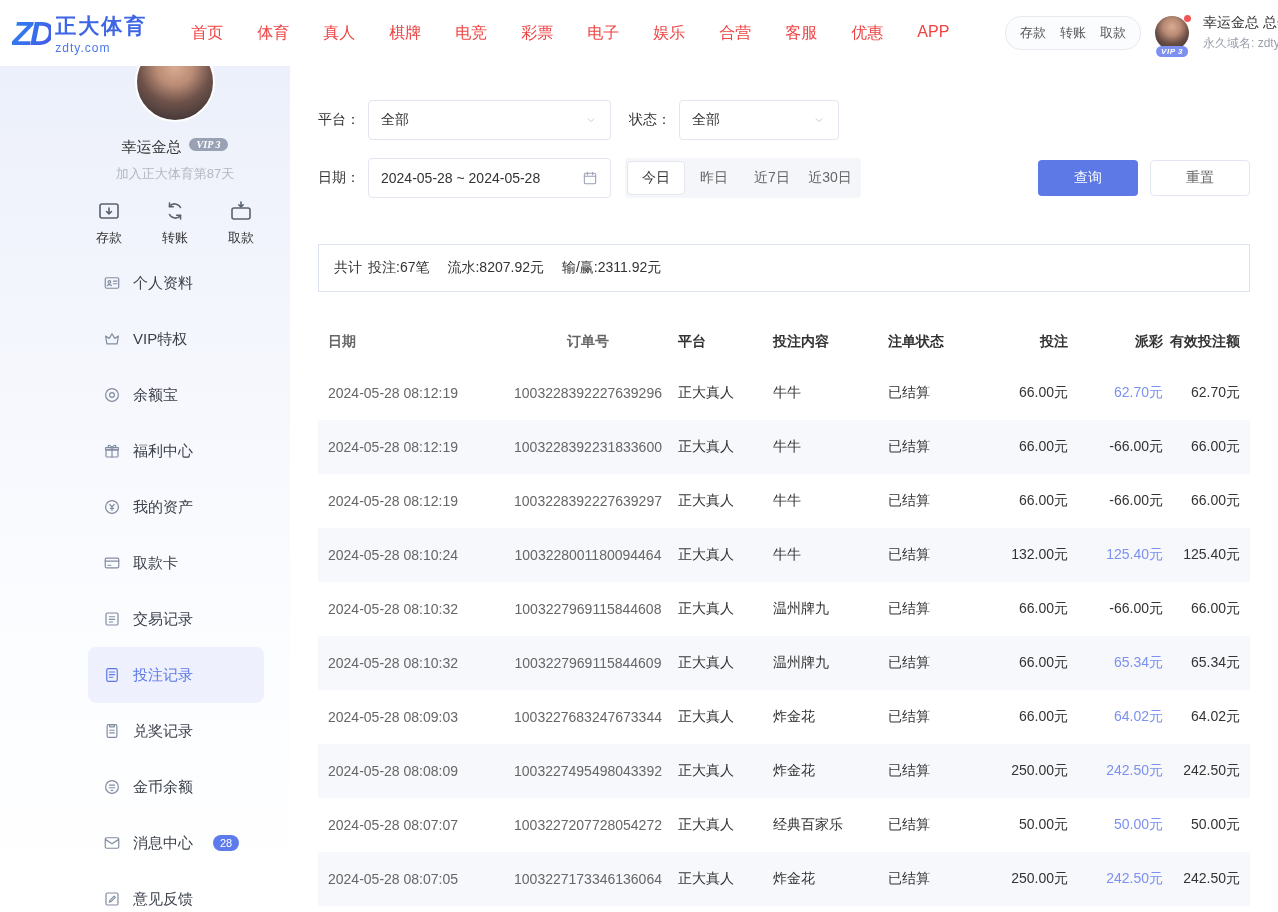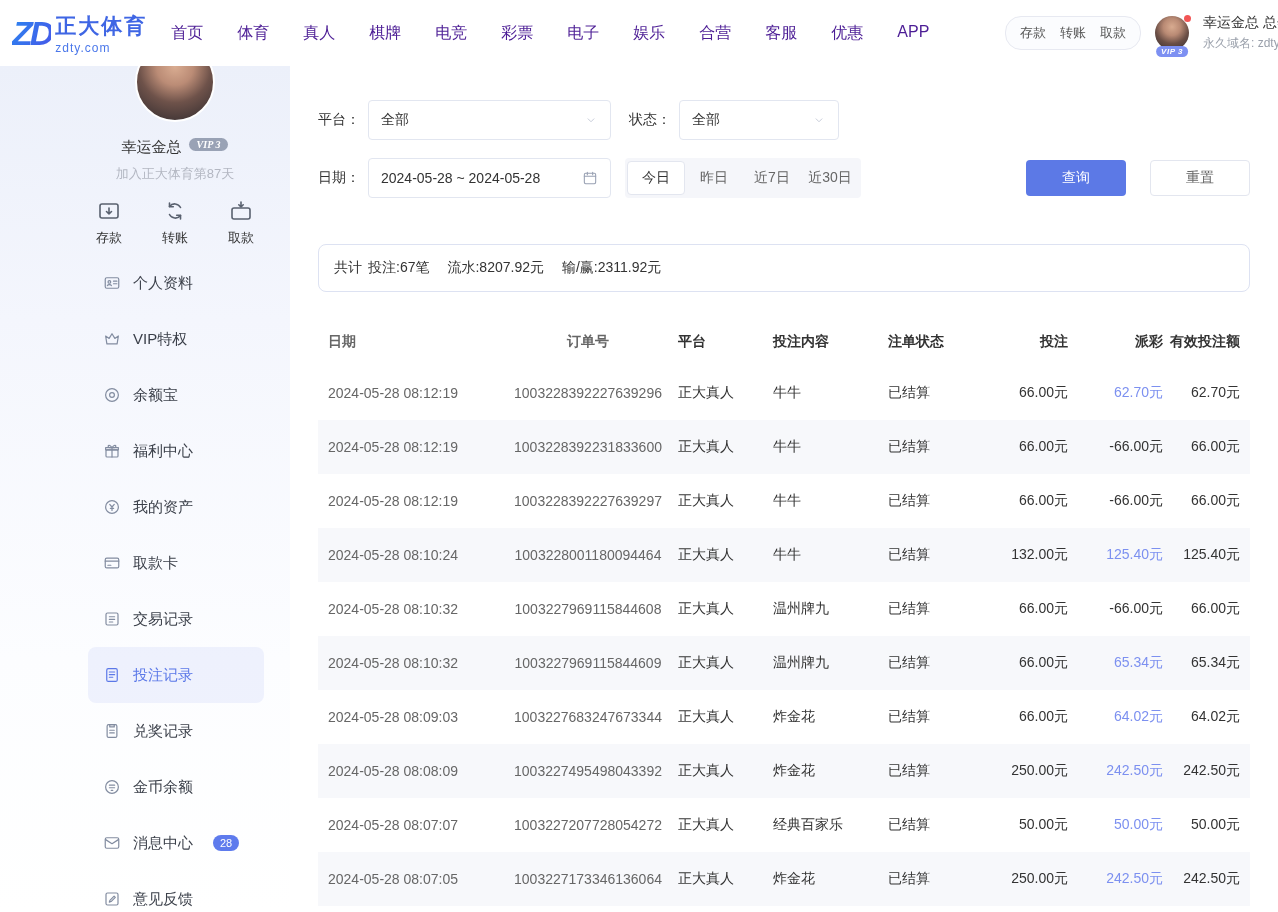--- a/index.html
+++ b/index.html
@@ -8,21 +8,21 @@
   .ic { width:100%; height:100%; fill:none; stroke:currentColor; stroke-width:1.6;
         stroke-linecap:round; stroke-linejoin:round; display:block; }
 
   
   .navbar { height:66px; background:#fff; display:flex; align-items:center; padding-left:12px; position:relative; }
   .logo { display:flex; align-items:center; gap:4px; cursor:pointer; }
   .logo-mark { font-style:italic; font-weight:800; font-size:34px; letter-spacing:-3px;
     background:linear-gradient(120deg,#2b86f0,#4656e8); -webkit-background-clip:text; background-clip:text; color:transparent; }
   .logo-cn { font-size:21px; font-weight:700; color:#3f66e4; letter-spacing:2px; }
   .logo-domain { font-size:12px; color:#4a77ea; letter-spacing:1px; margin-top:1px; }
-  .main-nav { display:flex; gap:34px; margin-left:24px; font-size:16px; color:#4c1d95; }
+  .main-nav { display:flex; gap:34px; margin-left:44px; font-size:16px; color:#ef4444; }
   .nav-item { cursor:pointer; white-space:nowrap; }
   .nav-right { position:absolute; left:1005px; top:0; height:66px; display:flex; align-items:center; gap:14px; white-space:nowrap; }
   .quick-pill { display:flex; gap:14px; border:1px solid #e7e9f1; background:#fbfcfe; border-radius:16px;
     padding:7px 14px; font-size:13px; color:#555; }
   .pill-link { cursor:pointer; }
   .tb-avatar-wrap { position:relative; width:34px; height:34px; }
   .tb-avatar { width:34px; height:34px; border-radius:50%;
     background:radial-gradient(circle at 50% 32%, #d8ab90 0%, #b98a74 30%, #6b4f46 58%, #2e2a2e 100%); }
   .red-dot { position:absolute; top:-1px; right:-2px; width:7px; height:7px; border-radius:50%; background:#f25555; }
   .tb-vip { position:absolute; left:50%; transform:translateX(-50%); bottom:-7px; background:#7d90f2; color:#fff;
@@ -64,27 +64,27 @@
     display:flex; align-items:center; justify-content:space-between; padding:0 12px; font-size:14px; color:#333; cursor:pointer; }
   .select.small { width:160px; }
   .lbl-status { margin-left:18px; }
   .chev { width:14px; height:14px; color:#c3c8d6; display:block; }
   .cal { width:16px; height:16px; color:#98a0b2; display:block; }
   .range-tabs { margin-left:14px; background:#f5f6fa; border-radius:4px; display:flex; align-items:center;
     padding:2px; height:40px; }
   .range-tab { width:58px; height:34px; display:flex; align-items:center; justify-content:center;
     font-size:14px; color:#666; border-radius:4px; cursor:pointer; }
   .range-tab.active { background:#fff; border:1px solid #e3e6ef; color:#333; }
-  .fbtns { margin-left:auto; display:flex; gap:24px; }
+  .fbtns { margin-left:auto; display:flex; gap:12px; }
   .btn { width:100px; height:36px; border-radius:4px; display:flex; align-items:center; justify-content:center;
     font-size:14px; cursor:pointer; border:none; }
   .btn-primary { background:#5c79e6; color:#fff; }
   .btn-ghost { background:#fff; border:1px solid #e3e6ef; color:#666; }
 
-  .summary { margin-top:46px; height:48px; border:1px solid #dde2f2; border-radius:8px; background:#fff;
+  .summary { margin-top:46px; height:48px; border:1px solid #dde2f2; border-radius:0; background:#fff;
     display:flex; align-items:center; padding-left:15px; font-size:14px; color:#333; }
   .summary .stat { margin-right:18px; }
   .summary .prefix { margin-right:6px; }
 
   .table { margin-top:26px; }
   .thead, .trow { display:grid; grid-template-columns:180px 180px 95px 115px 95px 85px 95px 87px; align-items:center; }
   .thead { height:48px; font-size:14px; color:#333; font-weight:700; }
   .trow { height:54px; font-size:14px; color:#333; }
   .tbody .trow:nth-child(even) { background:#f7f8fb; }
   .td.c1 { padding-left:10px; color:#666; }

